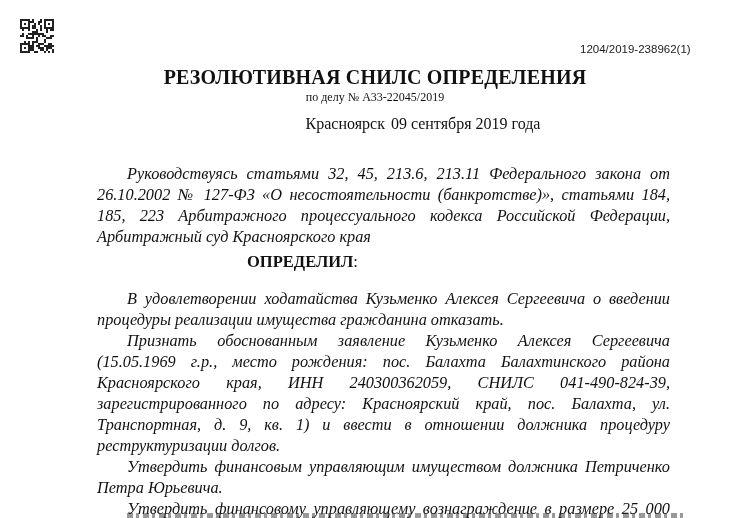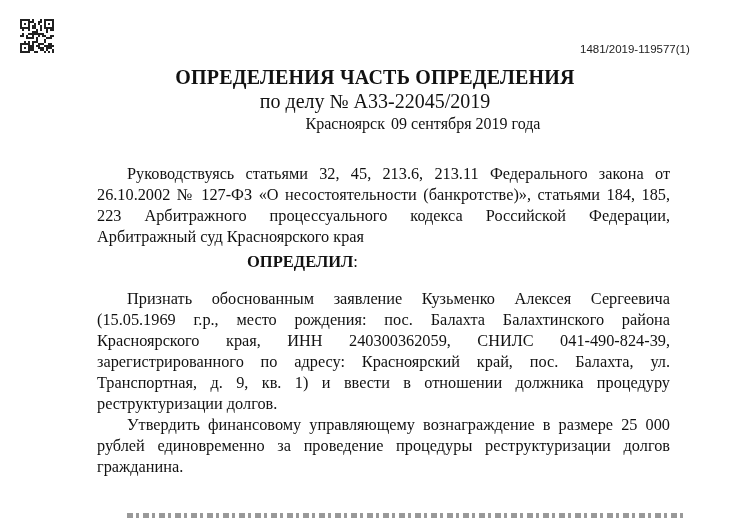--- a/index.html
+++ b/index.html
@@ -44,21 +44,21 @@
       font-size: 20px;
       font-weight: bold;
       letter-spacing: 0.2px;
     }
     .subtitle {
       position: absolute;
       left: 0;
       width: 750px;
       text-align: center;
       top: 90px;
-      font-size: 20px;
+      font-size: 12px;
     }
     .place-date {
       position: absolute;
       left: 0;
       width: 750px;
       text-align: center;
       top: 115px;
       font-size: 16px;
       margin-left: 48px;
     }
@@ -68,20 +68,21 @@
       left: 97px;
       width: 573px;
       font-size: 16.3px;
       line-height: 21px;
       text-align: justify;
     }
     .body-text p {
       margin: 0;
       text-indent: 30px;
       text-align: justify;
+      font-style: italic;
     }
     .preamble { top: 163px; }
     .decided {
       position: absolute;
       left: 0;
       width: 605px;
       text-align: center;
       top: 252px;
       font-size: 16.5px;
       font-weight: bold;
@@ -390,35 +391,37 @@
     <span></span>
     <span></span>
     <span></span>
     <span class="b"></span>
     <span></span>
     <span class="b"></span>
     <span></span>
     <span class="b"></span>
   </div>
 
-<div class="case-ref">1481/2019-119577(1)</div>
-
-<div class="title">ОПРЕДЕЛЕНИЯ ЧАСТЬ ОПРЕДЕЛЕНИЯ</div>
+<div class="case-ref">1204/2019-238962(1)</div>
+
+<div class="title">РЕЗОЛЮТИВНАЯ СНИЛС ОПРЕДЕЛЕНИЯ</div>
 <div class="subtitle">по делу № А33-22045/2019</div>
 <div class="place-date">
   <span>Красноярск</span><span class="gap"></span><span>09 сентября 2019 года</span>
 </div>
 
 <div class="body-text preamble">
   <p>Руководствуясь статьями 32, 45, 213.6, 213.11 Федерального закона от 26.10.2002 № 127-ФЗ «О несостоятельности (банкротстве)», статьями 184, 185, 223 Арбитражного процессуального кодекса Российской Федерации, Арбитражный суд Красноярского края</p>
 </div>
 
 <div class="decided"><span>ОПРЕДЕЛИЛ</span><span class="colon">:</span></div>
 
 <div class="body-text resolutions">
+  <p>В удовлетворении ходатайства Кузьменко Алексея Сергеевича о введении процедуры реализации имущества гражданина отказать.</p>
   <p>Признать обоснованным заявление Кузьменко Алексея Сергеевича (15.05.1969 г.р., место рождения: пос. Балахта Балахтинского района Красноярского края, ИНН 240300362059, СНИЛС 041-490-824-39, зарегистрированного по адресу: Красноярский край, пос. Балахта, ул. Транспортная, д. 9, кв. 1) и ввести в отношении должника процедуру реструктуризации долгов.</p>
+  <p>Утвердить финансовым управляющим имуществом должника Петриченко Петра Юрьевича.</p>
   <p>Утвердить финансовому управляющему вознаграждение в размере 25 000 рублей единовременно за проведение процедуры реструктуризации долгов гражданина.</p>
 
 </div>
 
 <div class="cut-line">
     <div></div>
   </div>
 
 </body></html>

